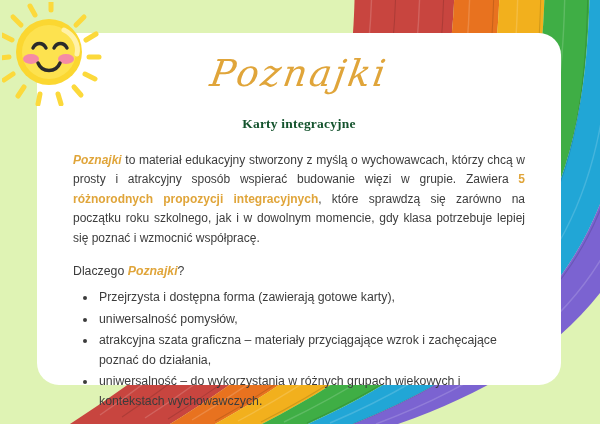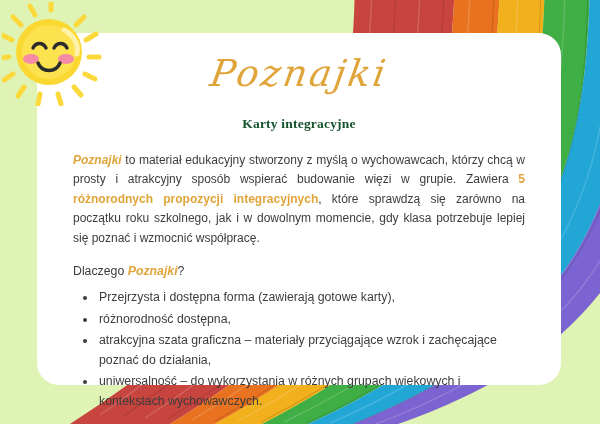--- a/index.html
+++ b/index.html
@@ -167,21 +167,21 @@
     <div class="brand-title">Poznajki</div>
 
     <div class="brand-subtitle">Karty integracyjne</div>
 
     <p class="body-par"><span class="hl">Poznajki</span><span> to materiał edukacyjny stworzony z myślą o wychowawcach, którzy chcą w prosty i atrakcyjny sposób wspierać budowanie więzi w grupie. Zawiera </span><span class="hl-plain">5 różnorodnych propozycji integracyjnych</span><span>, które sprawdzą się zarówno na początku roku szkolnego, jak i w dowolnym momencie, gdy klasa potrzebuje lepiej się poznać i wzmocnić współpracę.</span></p>
 
     <p class="why-line"><span>Dlaczego </span><span class="hl">Poznajki</span><span>?</span></p>
 
     <ul class="bullets">
       <li>Przejrzysta i dostępna forma (zawierają gotowe karty),</li>
-      <li>różnorodność dostępna,</li>
+      <li>uniwersalność pomysłów,</li>
       <li>atrakcyjna szata graficzna – materiały przyciągające wzrok i zachęcające poznać do działania,</li>
       <li>uniwersalność – do wykorzystania w różnych grupach wiekowych i kontekstach wychowawczych.</li>
     </ul>
   </div>
 
   <div class="sun-wrap">
     <svg class="sun-svg" viewBox="0 0 108 104">
       <g stroke="#fcd93b" stroke-width="5" stroke-linecap="round" fill="none">
         <line x1="49" y1="8" x2="49" y2="-2"></line>
         <line x1="33" y1="13" x2="28" y2="4"></line>

